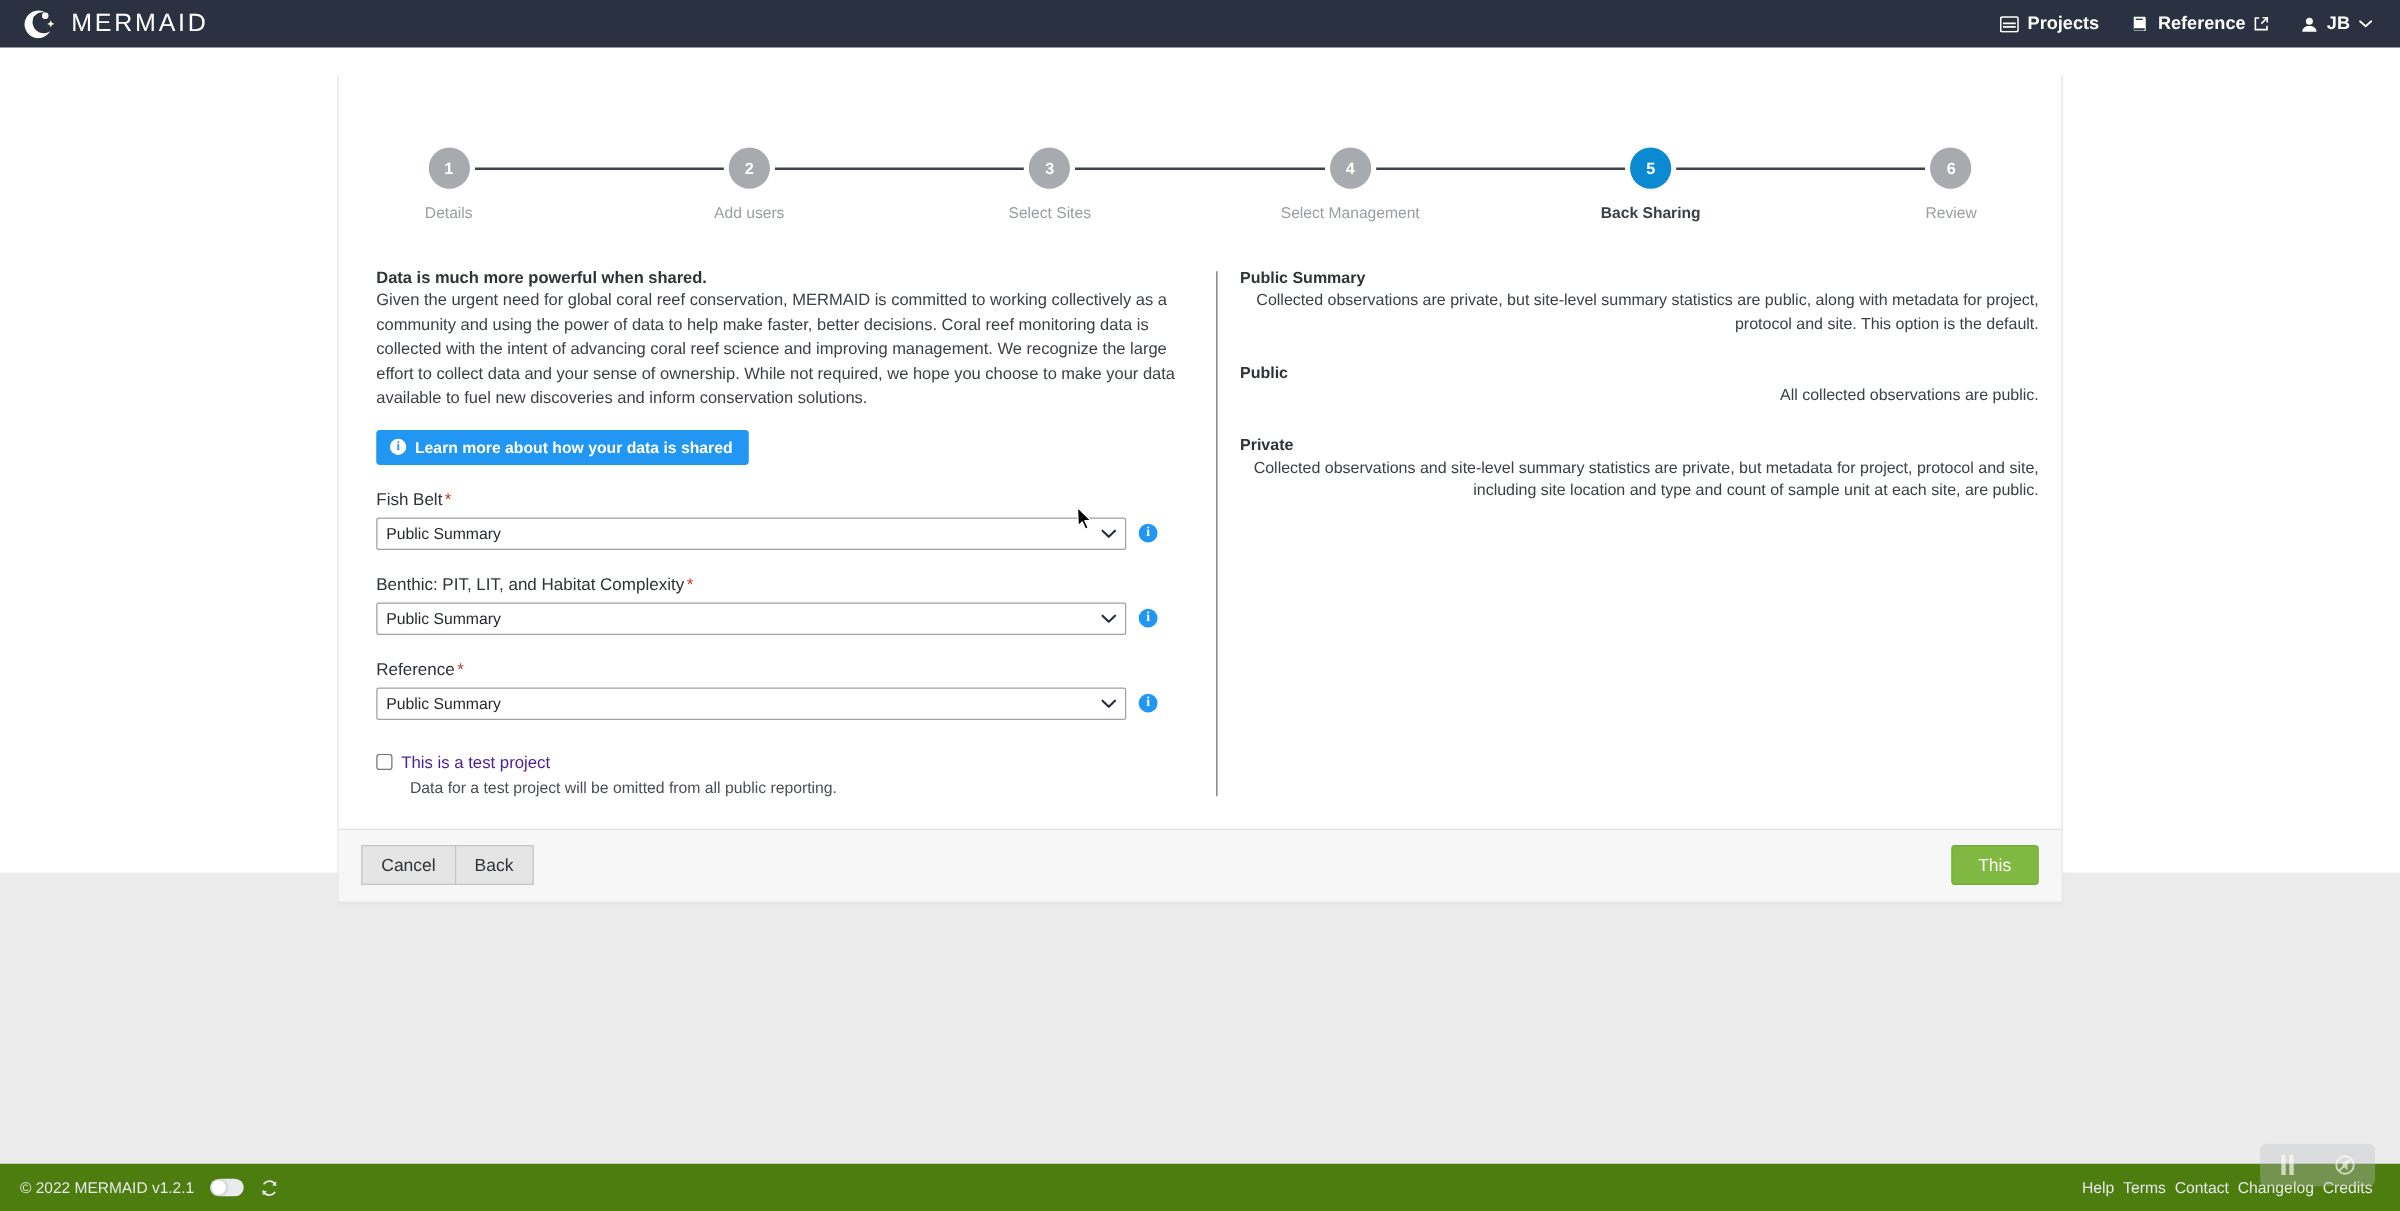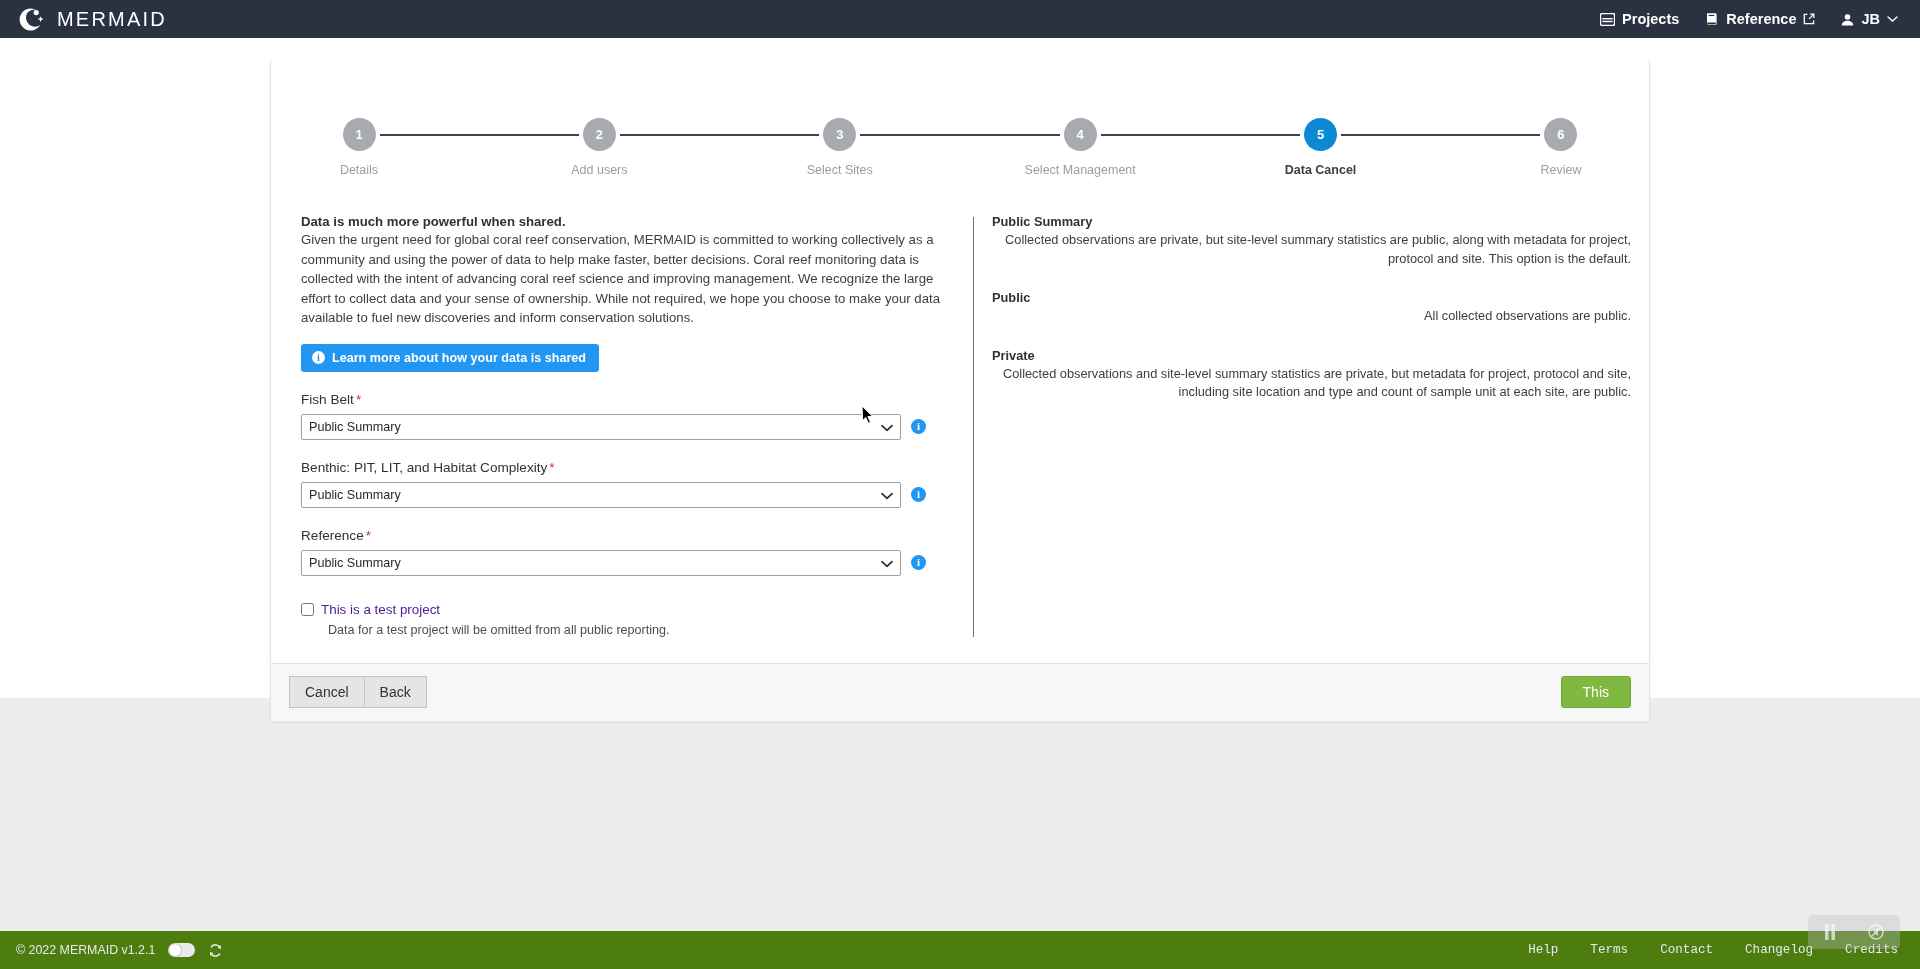--- a/index.html
+++ b/index.html
@@ -311,21 +311,21 @@
   }
   .toggle .knob {
     position: absolute;
     width: 12px; height: 12px;
     border-radius: 50%;
     background: #ffffff;
     top: 1px; left: 1px;
     box-shadow: 0 0 2px rgba(0,0,0,0.45);
   }
   .sync-ico { cursor: pointer; display: inline-flex; }
-  .foot-right { display: flex; align-items: flex-start; gap: 32px; font-family: Liberation Mono, monospace; }
+  .foot-right { display: flex; align-items: flex-start; gap: 7px; }
   .foot-link {
     color: #e8e9eb;
     font-size: 12.6px;
     cursor: pointer;
     text-decoration: none;
   }
 
   
   #media-overlay {
     position: absolute;
@@ -434,21 +434,21 @@
         <div class="step">
           <div class="step-bubble">3</div>
           <div class="step-label">Select Sites</div>
         </div>
         <div class="step">
           <div class="step-bubble">4</div>
           <div class="step-label">Select Management</div>
         </div>
         <div class="step active">
           <div class="step-bubble">5</div>
-          <div class="step-label">Data Cancel</div>
+          <div class="step-label">Back Sharing</div>
         </div>
         <div class="step">
           <div class="step-bubble">6</div>
           <div class="step-label">Review</div>
         </div>
       </div>
     </div>
 
     <div id="cols">
 

